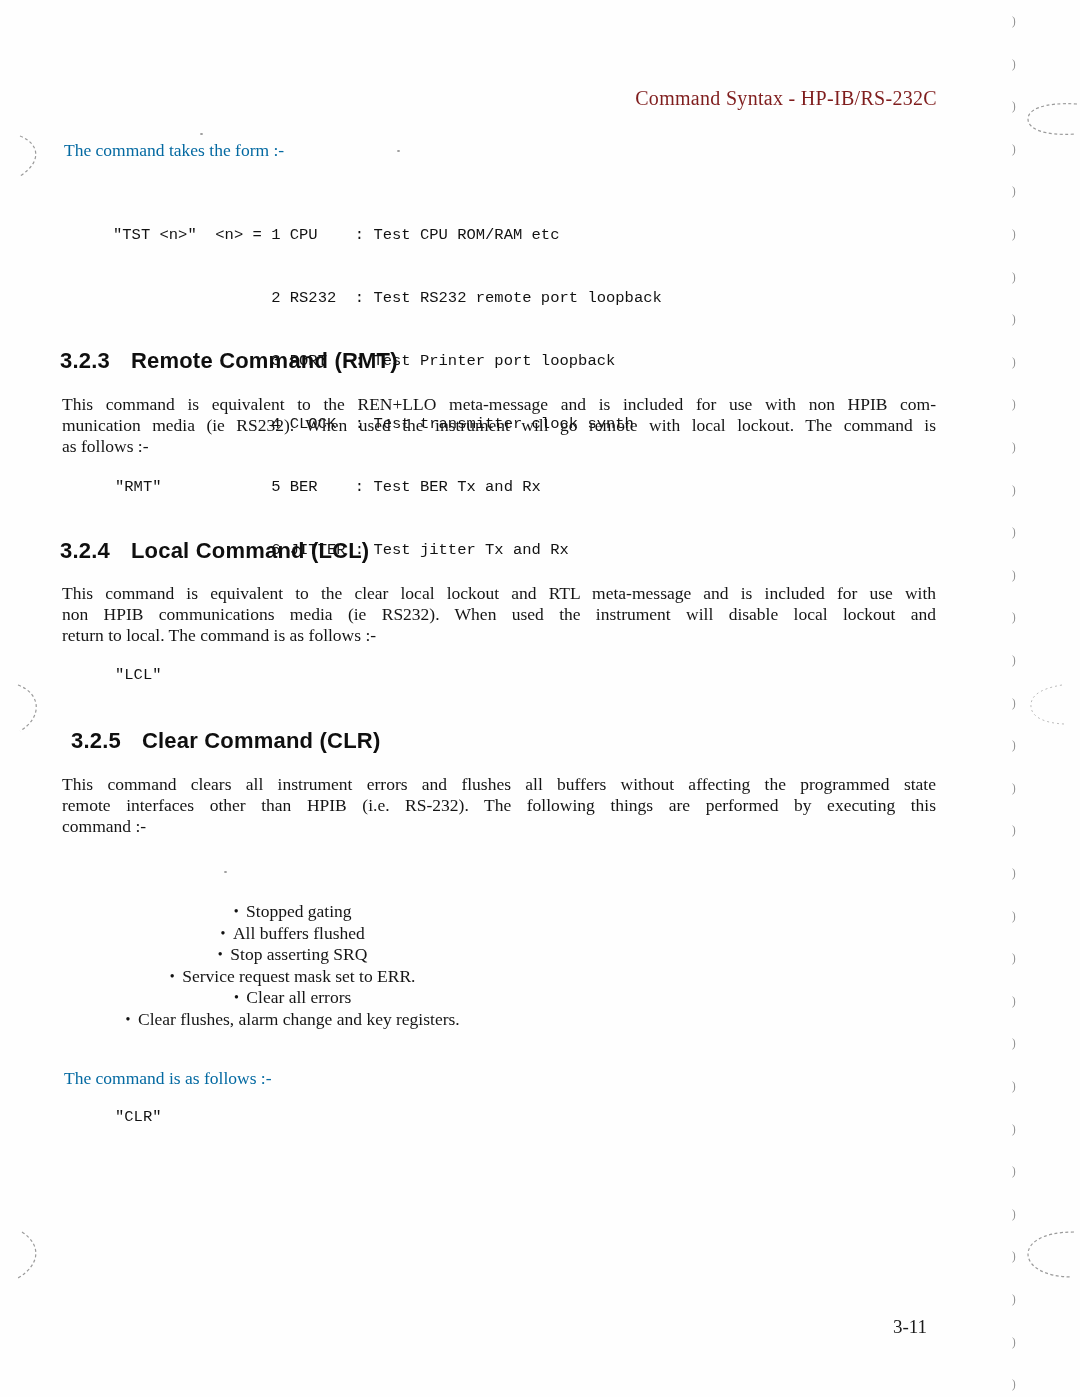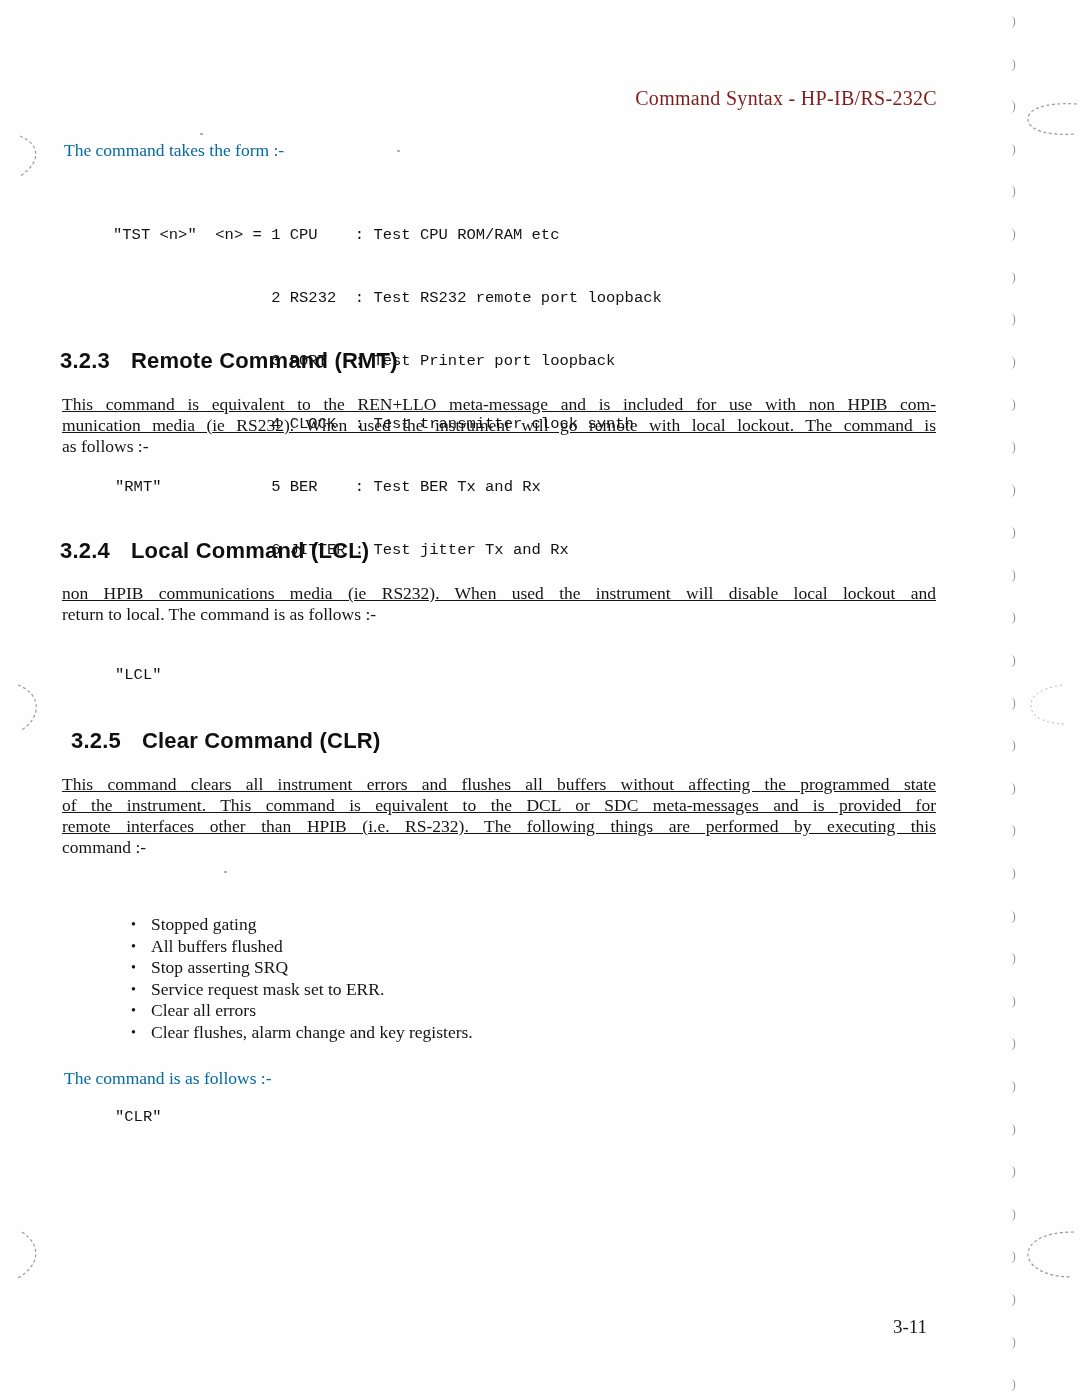--- a/index.html
+++ b/index.html
@@ -21,24 +21,24 @@
   }
   .heading {
     position:absolute; font-family:"Liberation Sans", sans-serif;
     font-weight:bold; font-size:22px; line-height:24px; color:#0f0f0f;
     letter-spacing:0.2px; white-space:nowrap;
   }
   .heading .title { margin-left:21px; }
   .para {
     position:absolute; width:874px; font-size:17.5px; line-height:21px; color:#151515;
   }
-  .jline { text-align:justify; text-align-last:justify;text-decoration:underline; }
+  .jline { text-align:justify; text-align-last:justify; }
   .jlast { text-align:center; text-align-last:left; }
   .bullets {
-    position:absolute; list-style:none; margin:13px; padding:0;
+    position:absolute; list-style:none; margin:0; padding:0;text-align:center;
   }
   .bullets li { line-height:21.5px; font-size:17.5px; color:#151515; }
   .bullets .dot {
     display:inline-block; width:20px; font-size:14px; color:#111;
     vertical-align:1px;
   }
   .page-number {
     position:absolute; left:893px; top:1316px; font-size:19px; color:#1a1a1a;
   }
   #tick-rail { position:absolute; left:1008px; top:0; width:24px; height:1397px; }
@@ -76,31 +76,31 @@
     <div class="jline">This command is equivalent to the REN+LLO meta-message and is included for use with non HPIB com-</div>
     <div class="jline">munication media (ie RS232). When used the instrument will go remote with local lockout. The command is</div>
     <div class="jlast">as follows :-</div>
   </div>
   <div class="mono" style="left:115px; top:477px;">"RMT"</div>
 
   <div class="heading" style="left:60px; top:539px;">
     <span class="num">3.2.4</span><span class="title">Local Command (LCL)</span>
   </div>
   <div class="para" style="left:62px; top:583px;">
+    <div class="jline">This command is equivalent to the clear local lockout and RTL meta-message and is included for use with</div>
     <div class="jline">non HPIB communications media (ie RS232). When used the instrument will disable local lockout and</div>
     <div class="jlast">return to local. The command is as follows :-</div>
   </div>
   <div class="mono" style="left:115px; top:665px;">"LCL"</div>
 
   <div class="heading" style="left:60px; top:729px;margin-left:11px;">
     <span class="num">3.2.5</span><span class="title">Clear Command (CLR)</span>
   </div>
   <div class="para" style="left:62px; top:774px;">
     <div class="jline">This command clears all instrument errors and flushes all buffers without affecting the programmed state</div>
-    <div class="jline">of the instrument. This command is equivalent to the DCL or SDC meta-messages and is provided for</div>
     <div class="jline">remote interfaces other than HPIB (i.e. RS-232).  The following things are performed by executing this</div>
     <div class="jlast">command :-</div>
   </div>
 
   <ul class="bullets" style="left:118px; top:901px;">
     <li><span class="dot">•</span><span>Stopped gating</span></li>
     <li><span class="dot">•</span><span>All buffers flushed</span></li>
     <li><span class="dot">•</span><span>Stop asserting SRQ</span></li>
     <li><span class="dot">•</span><span>Service request mask set to ERR.</span></li>
     <li><span class="dot">•</span><span>Clear all errors</span></li>

